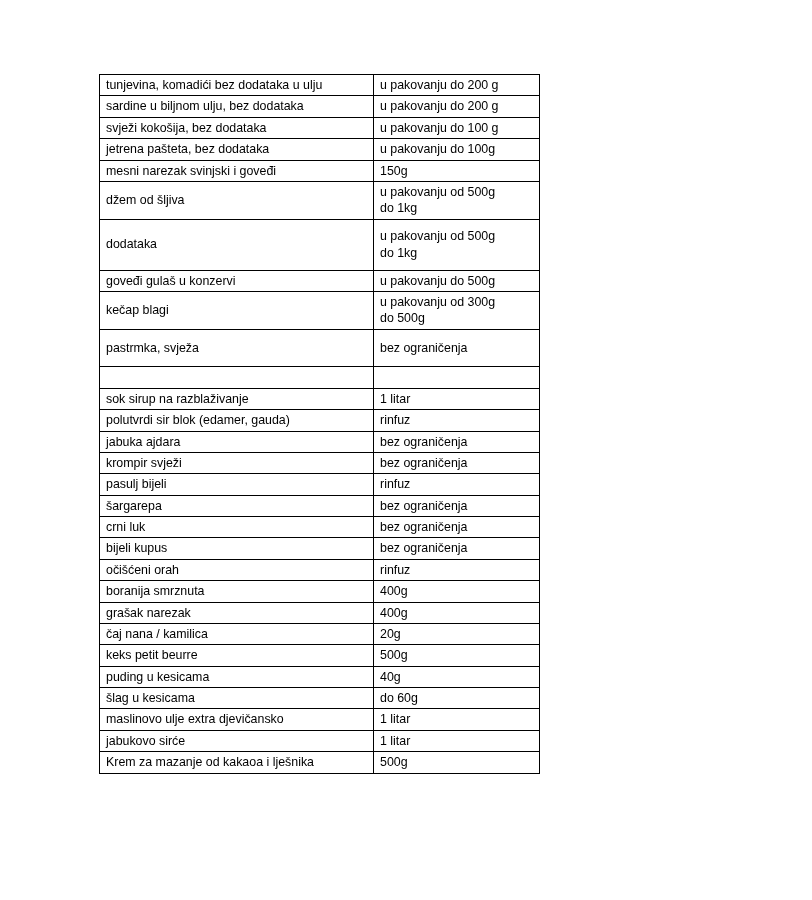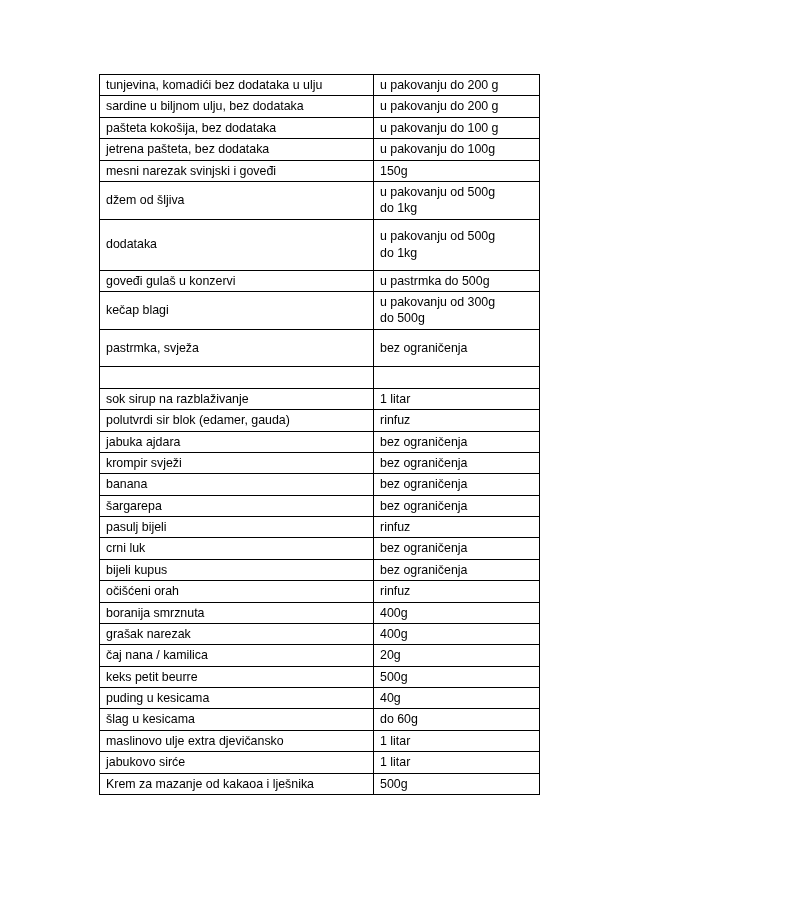--- a/index.html
+++ b/index.html
@@ -68,21 +68,21 @@
       <tbody id="table-body">
           <tr>
             <td>tunjevina, komadići bez dodataka u ulju</td>
             <td>u pakovanju do 200 g</td>
           </tr>
           <tr>
             <td>sardine u biljnom ulju, bez dodataka</td>
             <td>u pakovanju do 200 g</td>
           </tr>
           <tr>
-            <td>pašteta kokošija, bez dodataka</td>
+            <td>svježi kokošija, bez dodataka</td>
             <td>u pakovanju do 100 g</td>
           </tr>
           <tr>
             <td>jetrena pašteta, bez dodataka</td>
             <td>u pakovanju do 100g</td>
           </tr>
           <tr>
             <td>mesni narezak svinjski i goveđi</td>
             <td>150g</td>
           </tr>
@@ -91,21 +91,21 @@
             <td>u pakovanju od 500g
 do 1kg</td>
           </tr>
           <tr class="tall-row">
             <td>dodataka</td>
             <td>u pakovanju od 500g
 do 1kg</td>
           </tr>
           <tr>
             <td>goveđi gulaš u konzervi</td>
-            <td>u pastrmka do 500g</td>
+            <td>u pakovanju do 500g</td>
           </tr>
           <tr class="mid-row">
             <td>kečap blagi</td>
             <td>u pakovanju od 300g
 do 500g</td>
           </tr>
           <tr class="mid-row">
             <td>pastrmka, svježa</td>
             <td>bez ograničenja</td>
           </tr>
@@ -123,30 +123,26 @@
           </tr>
           <tr>
             <td>jabuka ajdara</td>
             <td>bez ograničenja</td>
           </tr>
           <tr>
             <td>krompir svježi</td>
             <td>bez ograničenja</td>
           </tr>
           <tr>
-            <td>banana</td>
-            <td>bez ograničenja</td>
+            <td>pasulj bijeli</td>
+            <td>rinfuz</td>
           </tr>
           <tr>
             <td>šargarepa</td>
             <td>bez ograničenja</td>
-          </tr>
-          <tr>
-            <td>pasulj bijeli</td>
-            <td>rinfuz</td>
           </tr>
           <tr>
             <td>crni luk</td>
             <td>bez ograničenja</td>
           </tr>
           <tr>
             <td>bijeli kupus</td>
             <td>bez ograničenja</td>
           </tr>
           <tr>

